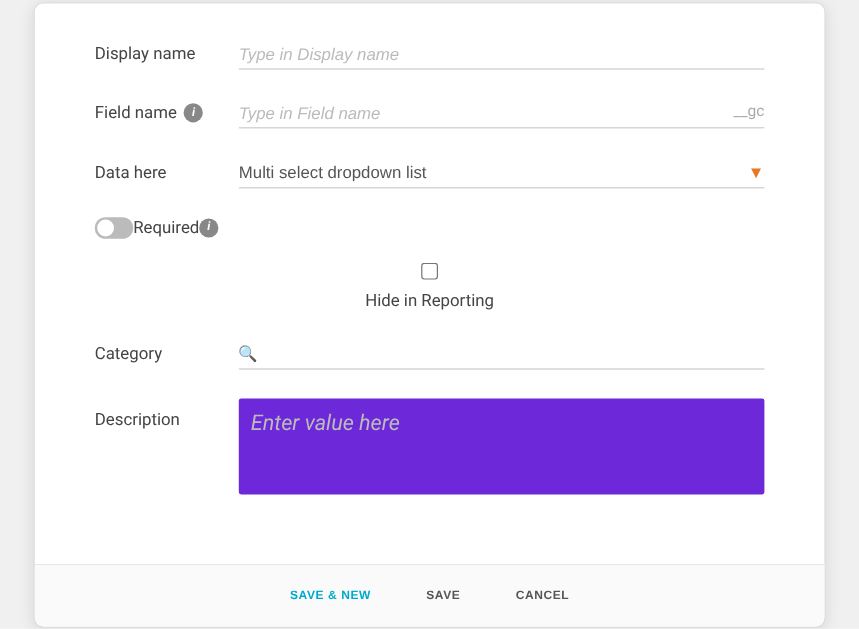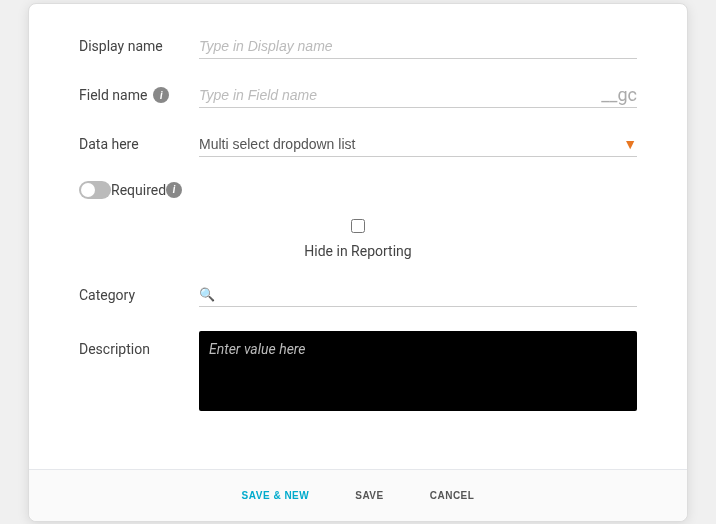--- a/index.html
+++ b/index.html
@@ -69,21 +69,21 @@
       font-size: 14px;
       color: #aaa;
       padding: 4px 0;
       background: transparent;
     }
     .field-name-wrapper input::placeholder {
       color: #bbb;
       font-style: italic;
     }
     .field-suffix {
-      font-size: 18px;
+      font-size: 13px;
       color: #aaa;
       margin-left: 6px;
     }
     .select-wrapper {
       display: flex;
       align-items: center;
       border-bottom: 1px solid #ccc;
       padding: 4px 0;
     }
     .select-wrapper select {
@@ -184,25 +184,25 @@
       color: #aaa;
       background: transparent;
     }
     .search-input-wrapper input::placeholder {
       color: #bbb;
       font-style: italic;
     }
     .textarea-field {
       width: 100%;
       height: 80px;
-      background: #000000;
+      background: #6d28d9;
       border: none;
       outline: none;
       resize: none;
-      font-size: 14px;
+      font-size: 18px;
       color: #aaa;
       padding: 10px;
       font-family: inherit;
       border-radius: 2px;
     }
     .textarea-field::placeholder {
       color: #bbb;
       font-style: italic;
     }
     .dialog-footer {

